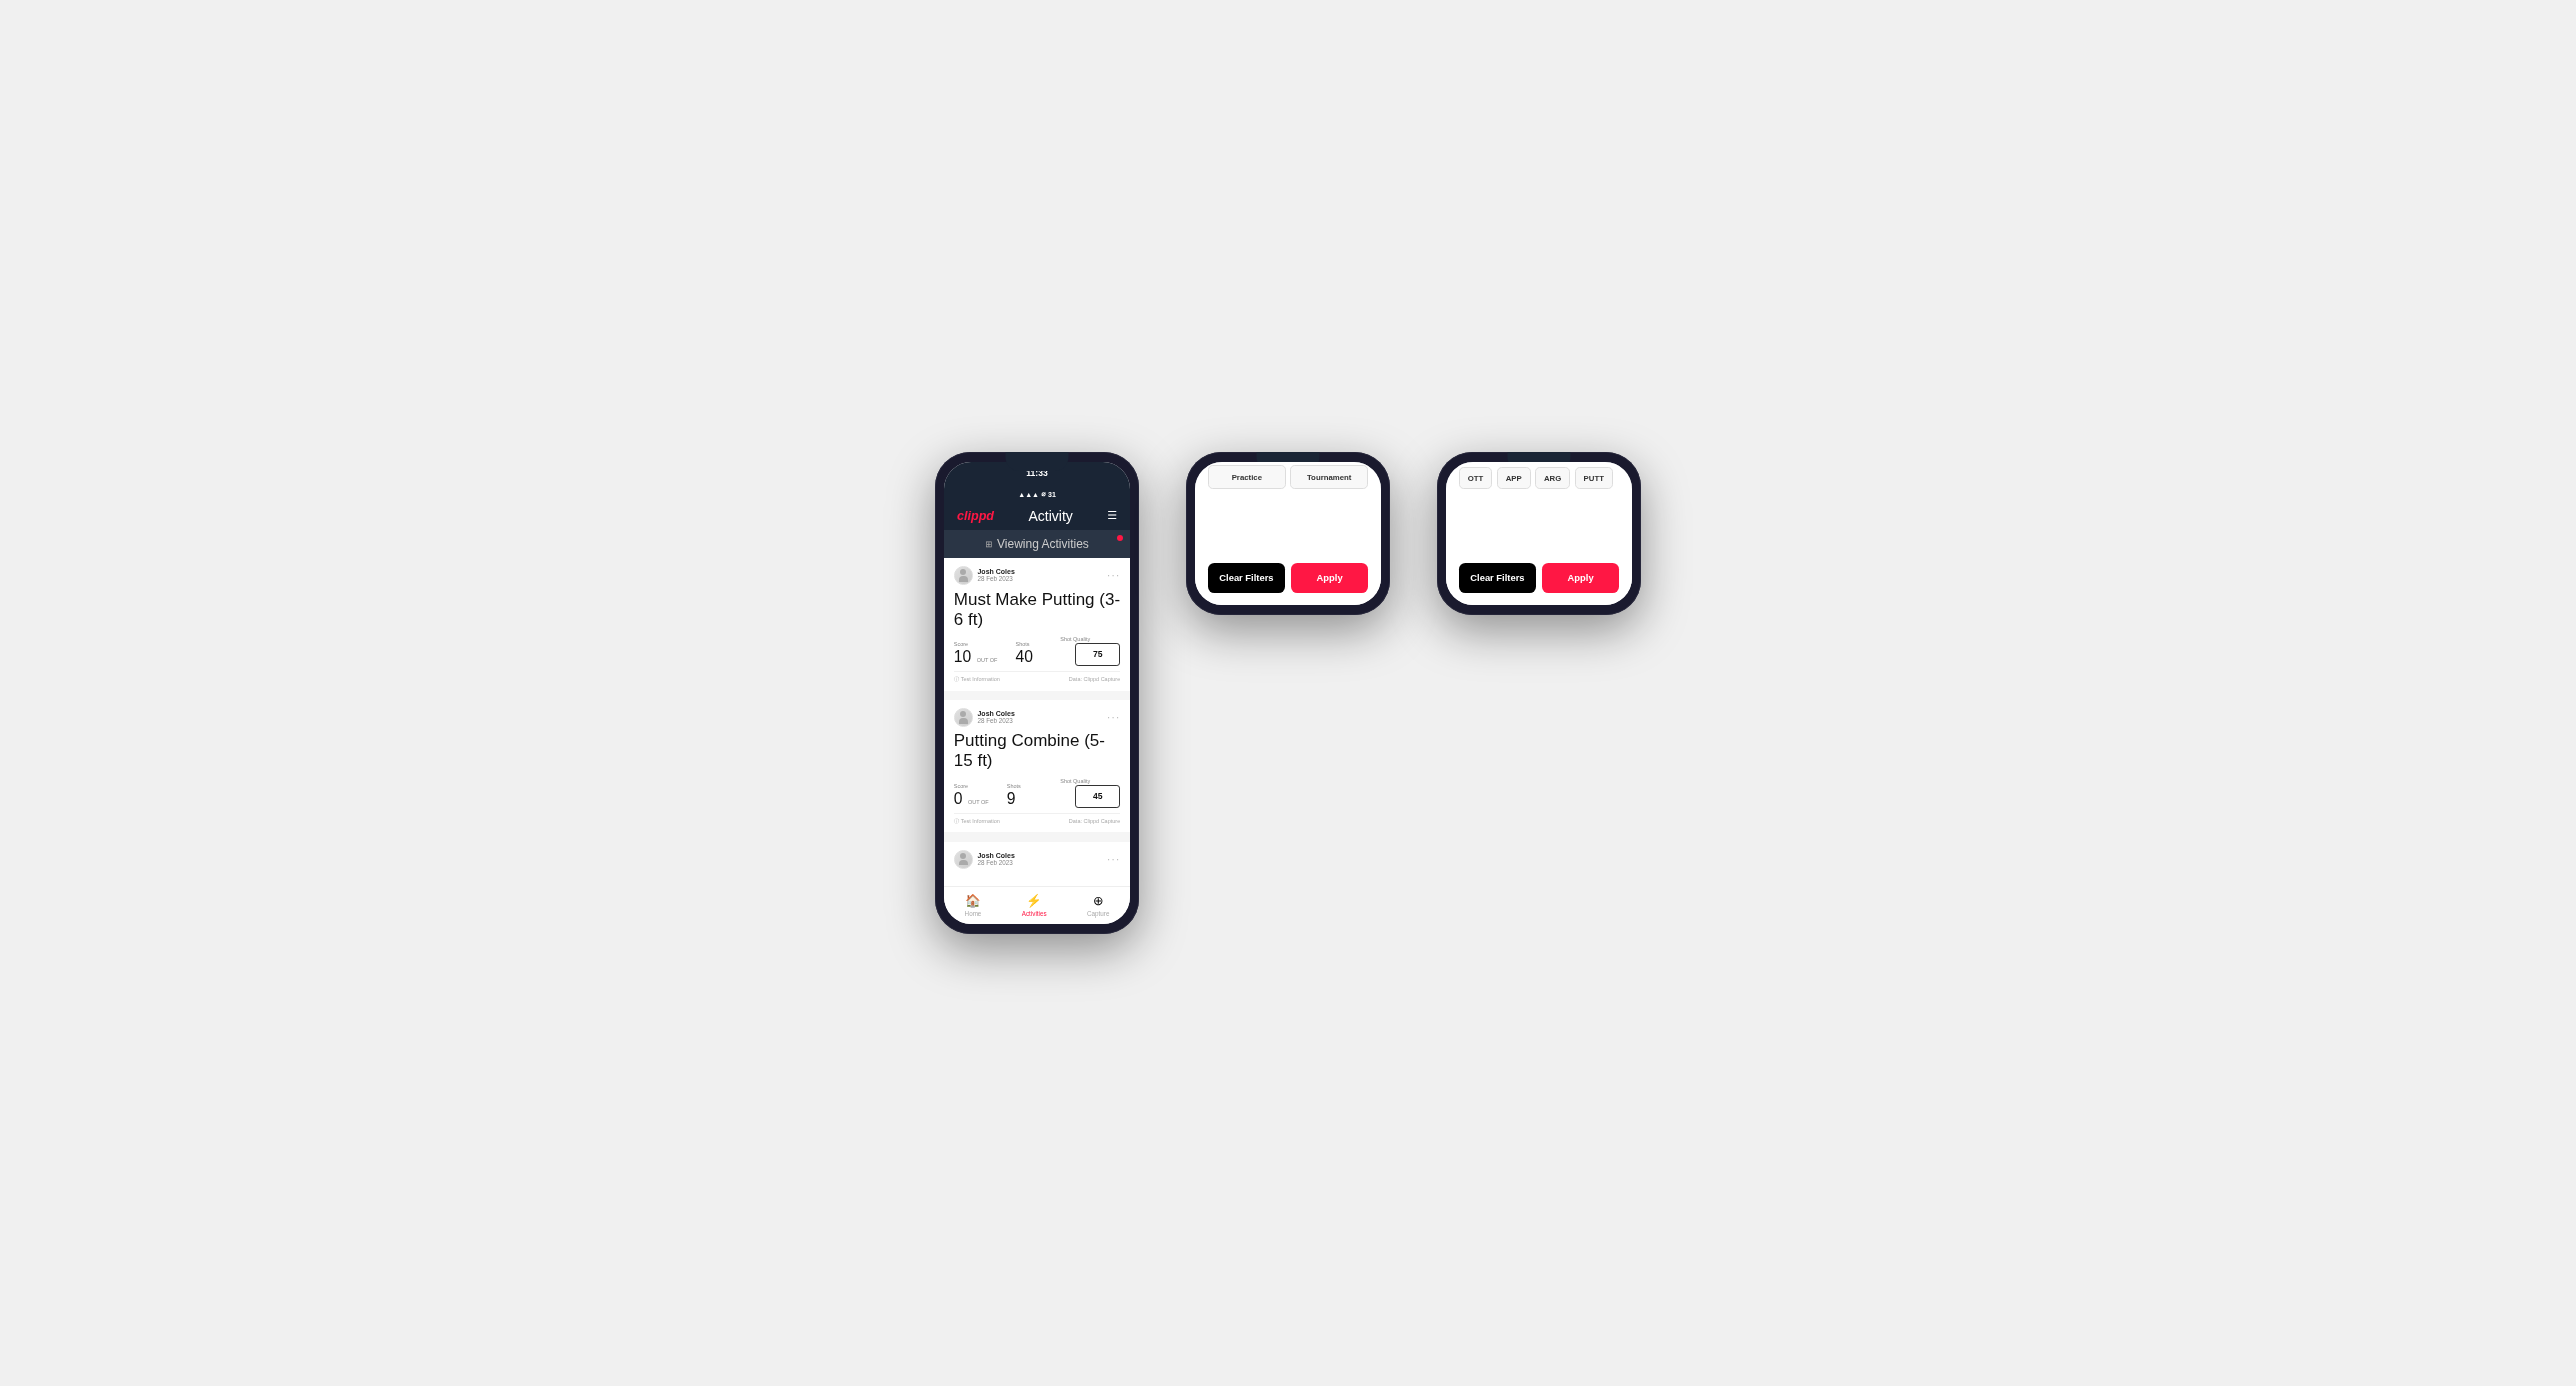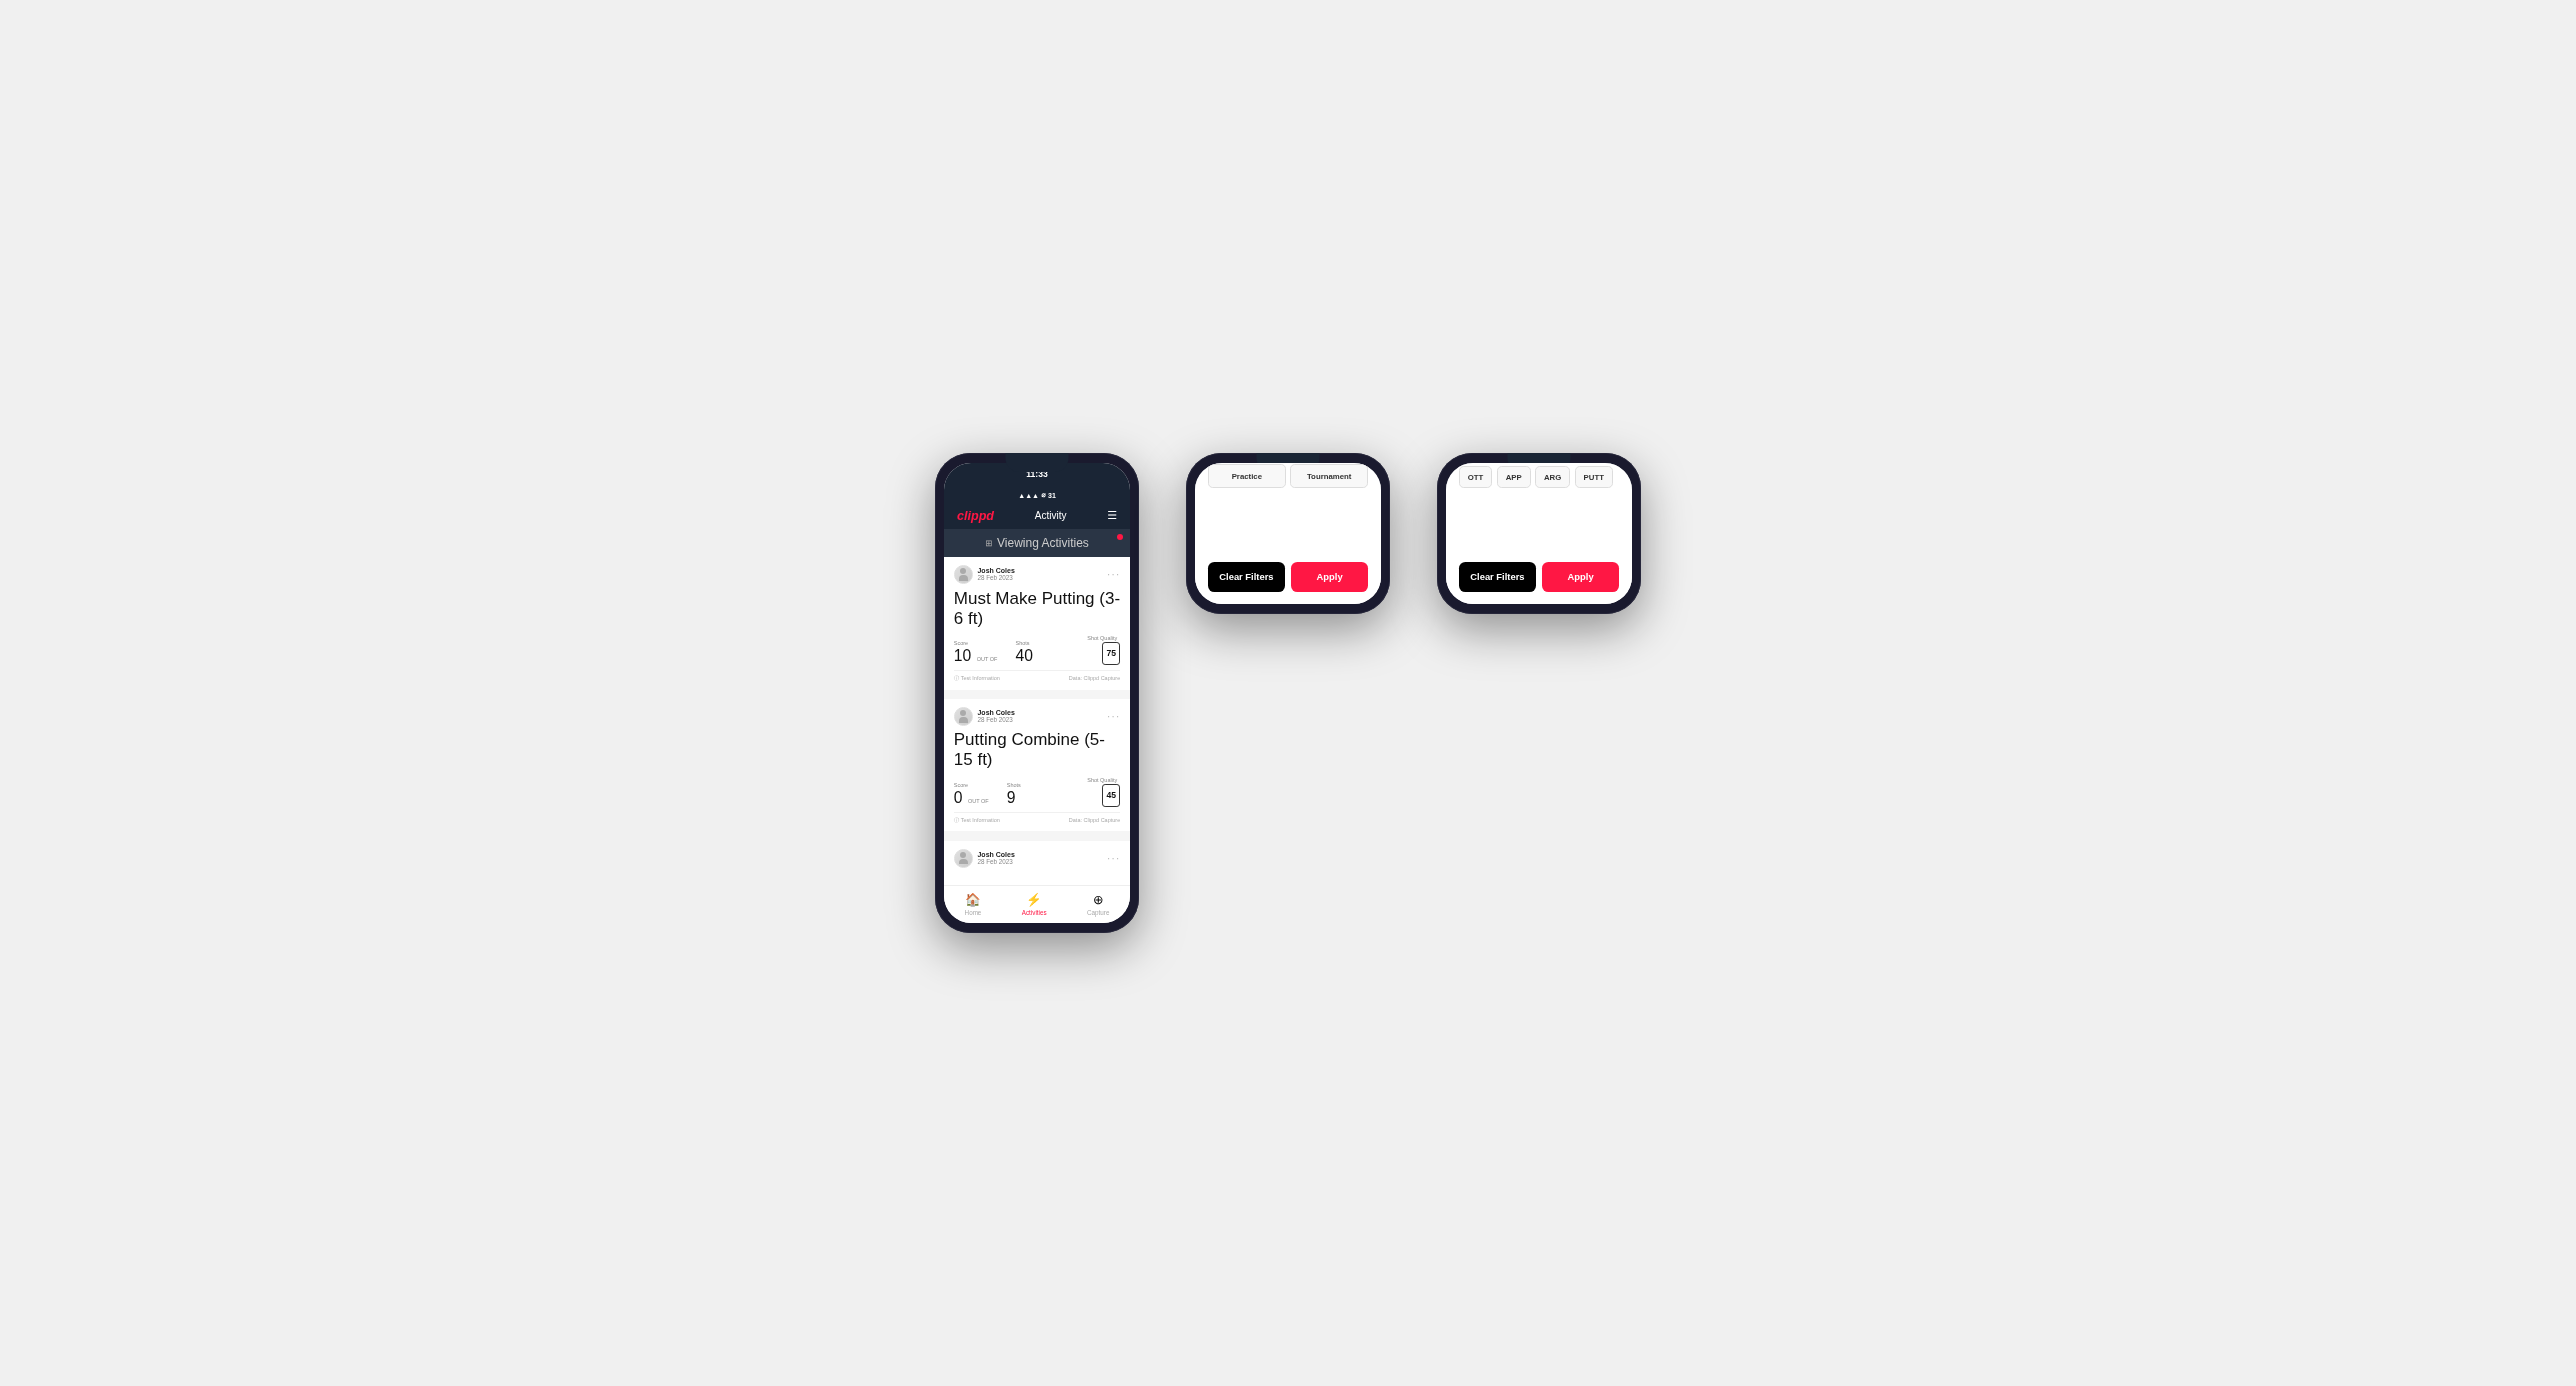--- a/index.html
+++ b/index.html
@@ -69,21 +69,21 @@
       padding: 6.3px 12.6px;
     }
     .nav-logo {
       color: #ff1744;
       font-size: 12.6px;
       font-weight: 800;
       font-style: italic;
     }
     .nav-title {
       color: #fff;
-      font-size: 10px;
+      font-size: 14px;
       font-weight: 500;
     }
     .hamburger { color: #fff; font-size: 11px; }
 
     
     .viewing-bar {
       background: #2a3545;
       display: flex;
       align-items: center;
       justify-content: center;
@@ -158,21 +158,21 @@
     }
     .user-text-group {}
     .user-name { font-size: 7px; font-weight: 700; color: #222; }
     .user-date { font-size: 6.3px; color: #888; }
     .more-dots { color: #bbb; font-size: 11px; letter-spacing: 0.8px; }
     .activity-title { font-size: 17px; font-weight: 400; color: #111; margin-bottom: 6.3px; }
     .stat-label { font-size: 5.5px; color: #888; margin-bottom: 0.8px; }
     .stat-value { font-size: 15.7px; font-weight: 400; color: #111; }
     .stat-out-of { font-size: 5.5px; color: #888; margin: 0 2.4px; }
     .shot-quality-badge {
-      width: 18px;
+      width: 45px;
       height: 23.5px;
       border: 1.6px solid #333;
       border-radius: 3.1px;
       display: flex;
       align-items: center;
       justify-content: center;
       font-size: 8.6px;
       font-weight: 800;
       color: #111;
       margin-left: 15px;

